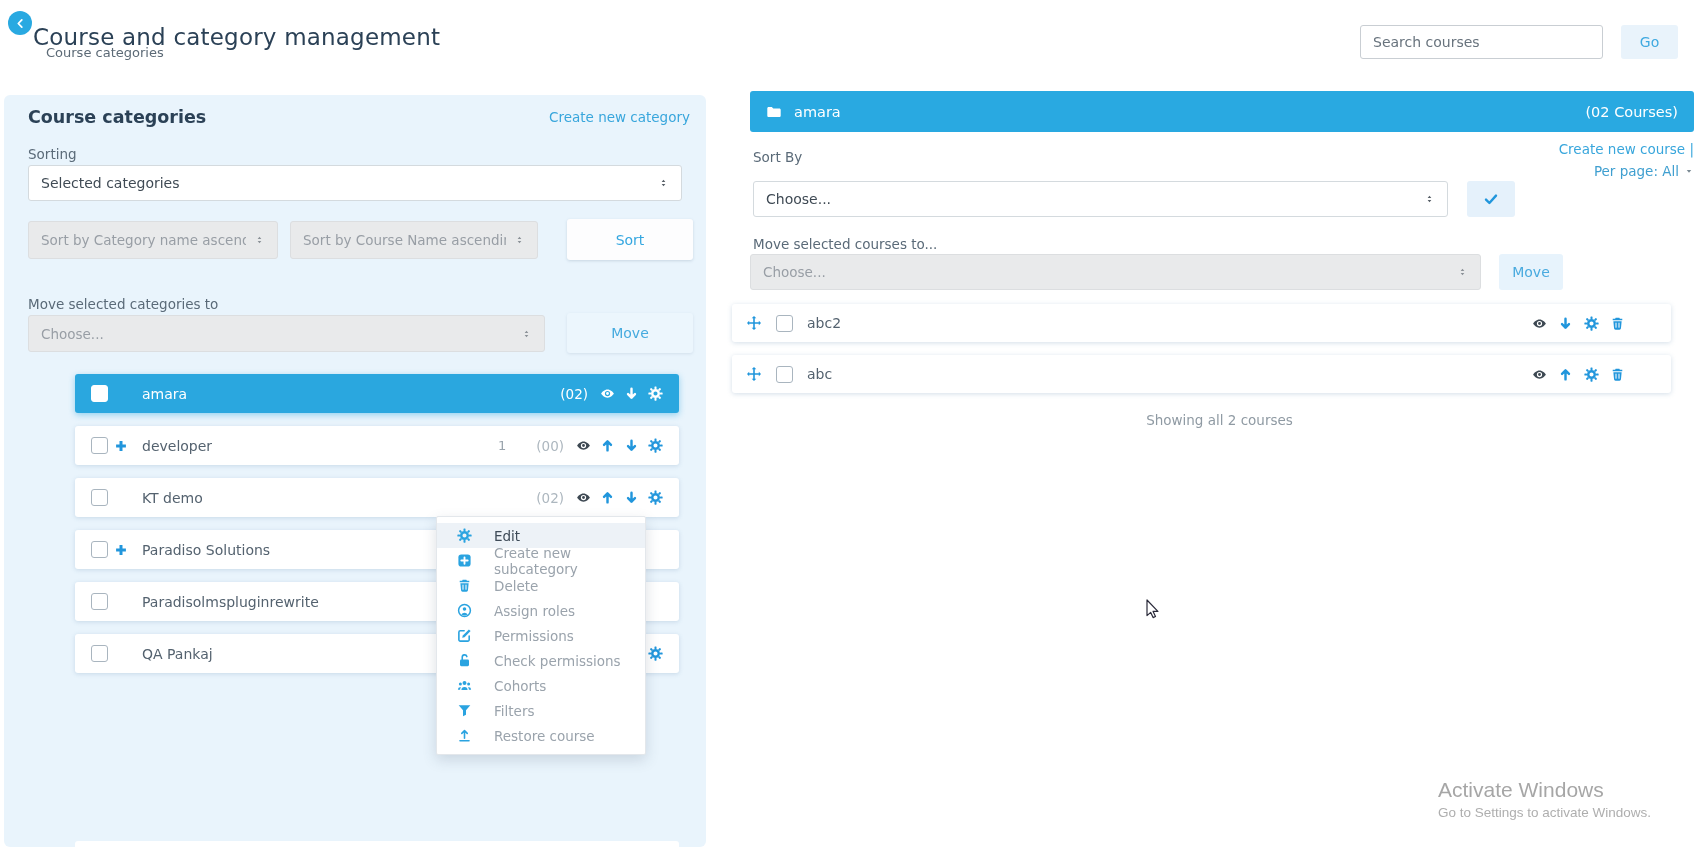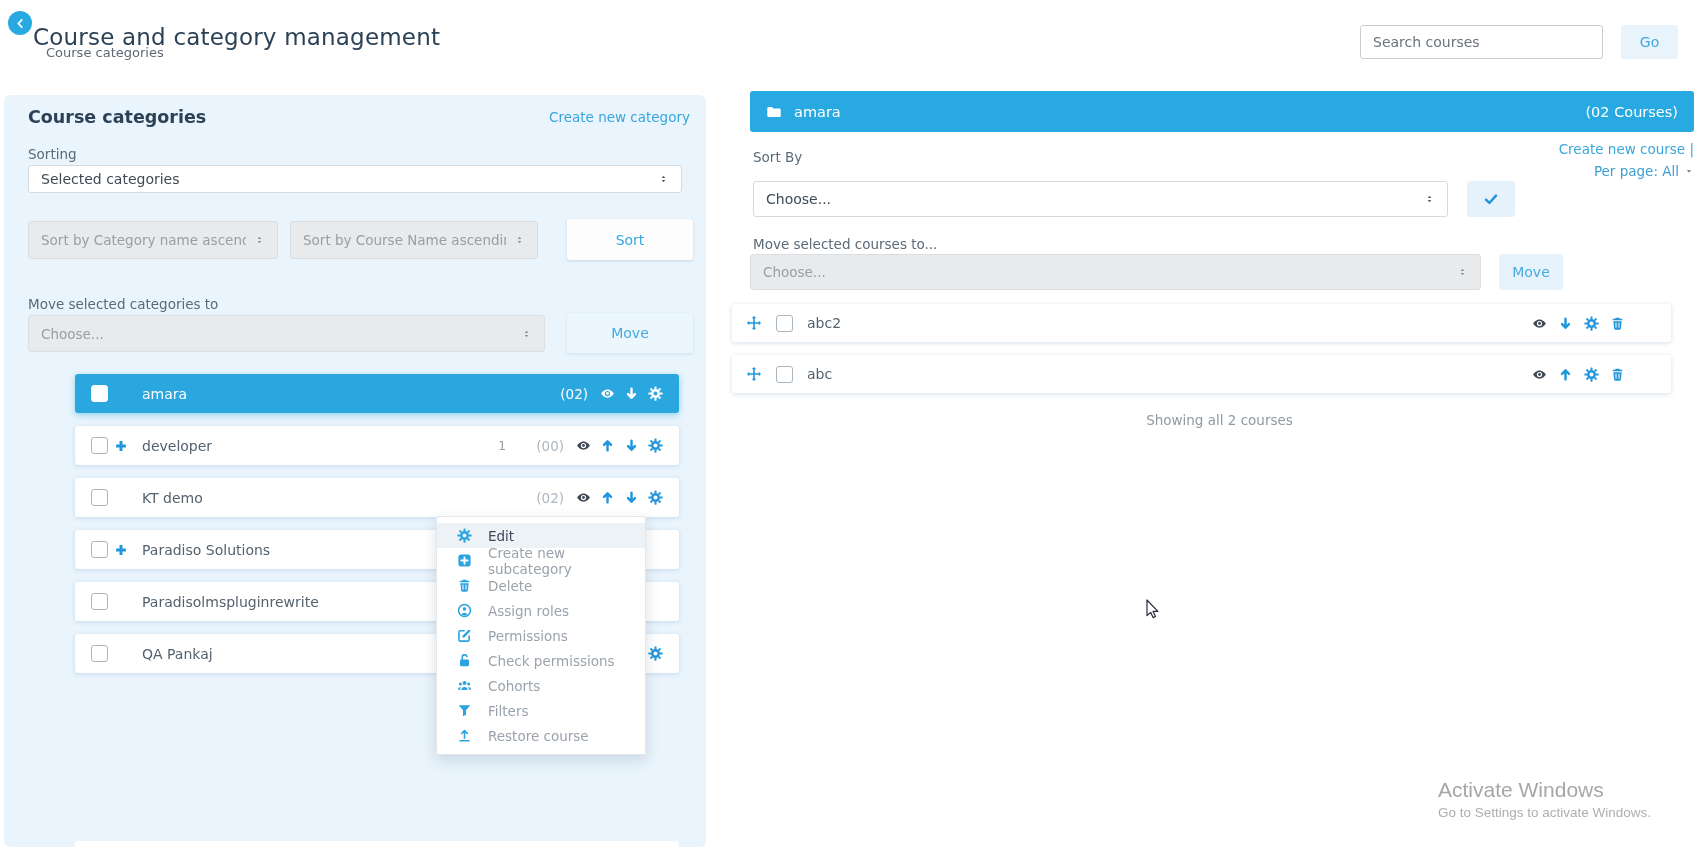--- a/index.html
+++ b/index.html
@@ -20,21 +20,21 @@
 
   .btn{display:flex;align-items:center;justify-content:center;border-radius:3px;font-size:14px;}
 
   
   #left-panel{left:4px;top:95px;width:702px;height:752px;background:#e9f4fc;border-radius:6px;}
   .lp-head{position:absolute;left:24px;right:16px;top:12px;display:flex;justify-content:space-between;align-items:center;}
   .lp-title{font-size:17.5px;font-weight:600;color:#2b4156;}
   .link{font-size:13.5px;color:#38a6dc;}
   .lbl{font-size:13.5px;color:#5a6a78;}
   #sorting-label{left:24px;top:51px;}
-  #sort-main{left:24px;top:70px;width:654px;height:28px;}
+  #sort-main{left:24px;top:70px;width:654px;height:36px;}
   #sort-cat{left:24px;top:126px;width:250px;height:38px;}
   #sort-course{left:286px;top:126px;width:248px;height:38px;}
   #sort-btn{left:563px;top:124px;width:126px;height:41px;background:#fdfdfe;color:#35a7e0;
             box-shadow:0 1px 3px rgba(110,135,160,.28);}
   #move-cat-label{left:24px;top:201px;}
   #move-cat-sel{left:24px;top:220px;width:517px;height:37px;}
   #move-cat-btn{left:563px;top:218px;width:126px;height:40px;background:#e9f4fc;color:#45aadf;
                 background:#ecf6fd;box-shadow:0 1px 3px rgba(110,135,160,.18);}
 
   .sel-box{display:flex;align-items:center;padding:0 12px;border-radius:3px;font-size:14px;box-sizing:border-box;}
@@ -62,21 +62,21 @@
   .ic{width:15px;height:15px;display:block;}
   .ic-plus{width:14px;height:14px;color:#2196dc;}
   .ic-blue{color:#2196dc;}
   .ic-eye{color:#3d4852;}
   .cat-row.sel .ic{color:#fff;}
   #cat-sliver{left:71px;top:746px;width:604px;height:8px;background:#fff;border-radius:3px 3px 0 0;}
 
   
   #ctx-menu{left:436px;top:516px;width:208px;background:#fff;border:1px solid #e3e7eb;border-radius:2px;
             box-shadow:0 5px 14px rgba(60,80,100,.18);padding:6px 0;z-index:5;}
-  .menu-item{display:flex;align-items:center;gap:16px;height:25px;padding:0 12px 0 20px;
+  .menu-item{display:flex;align-items:center;gap:22px;height:25px;padding:0 12px 0 20px;
              font-size:13.5px;color:#9aa3ac;}
   .menu-item.active{background:#edf2f7;color:#3d4a57;}
   .menu-item .ic{width:15px;height:15px;color:#2aa3e0;flex:none;}
 
   
   #rp-header{left:750px;top:91px;width:944px;height:41px;background:#29a9e1;border-radius:3px;
              display:flex;align-items:center;padding:0 16px;box-sizing:border-box;color:#fff;}
   #rp-header .rp-name{font-size:14.5px;margin-left:12px;}
   #rp-header .rp-count{margin-left:auto;font-size:14.5px;}
   #rp-sortby-label{left:753px;top:149px;}

